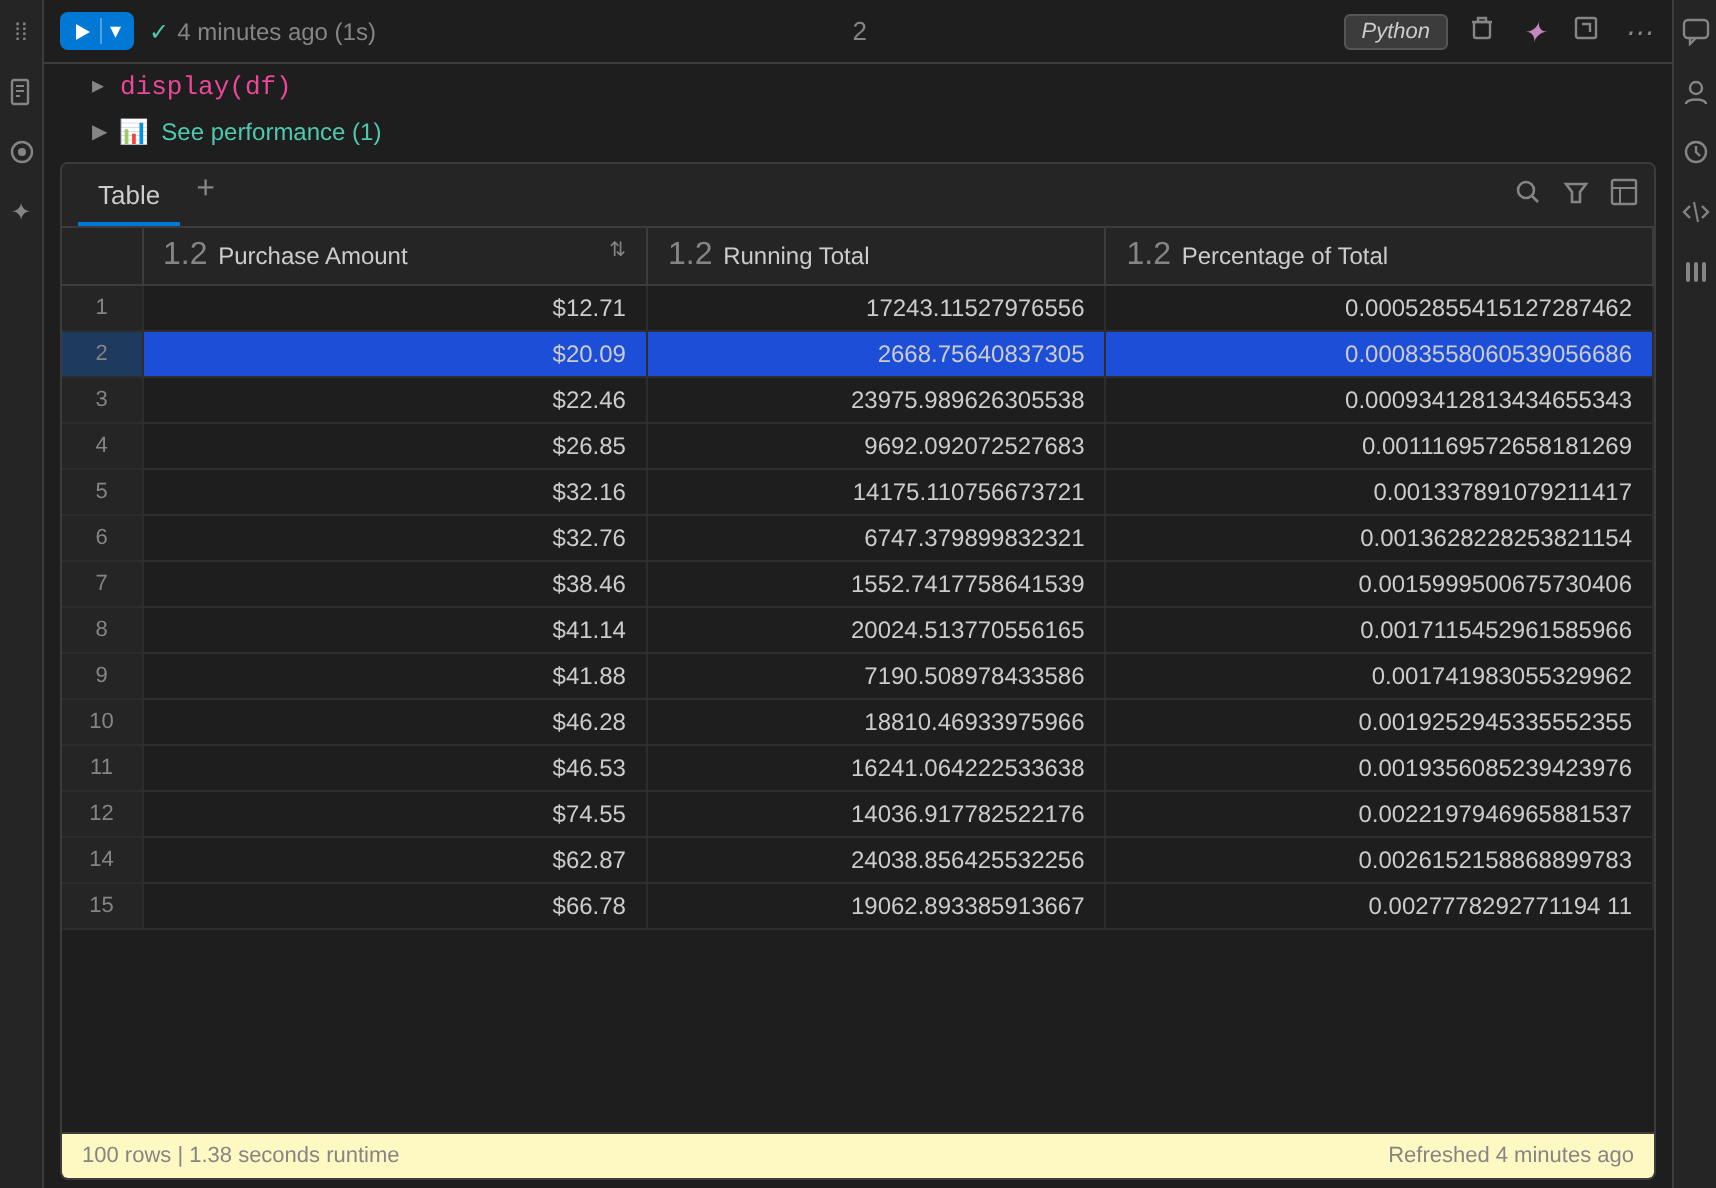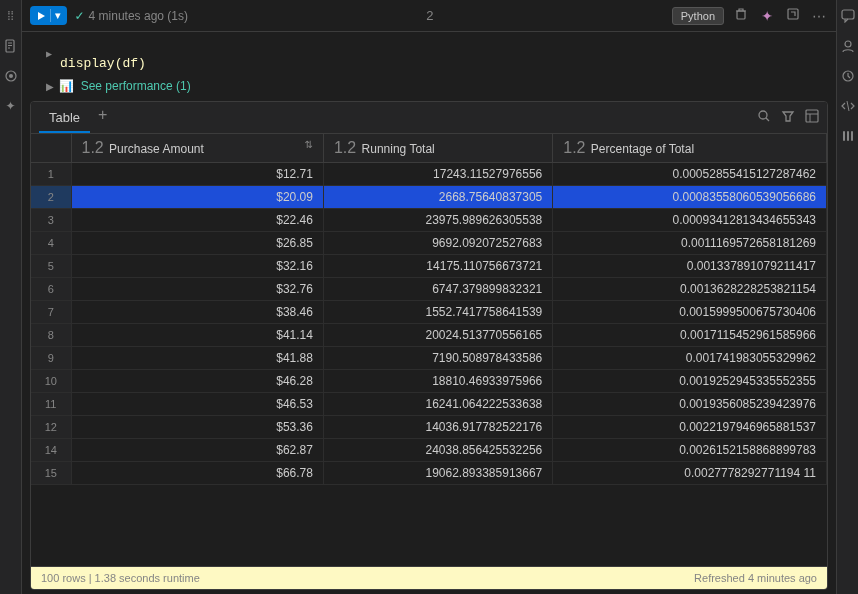--- a/index.html
+++ b/index.html
@@ -92,20 +92,21 @@
       flex: 1;
       text-align: center;
       color: #858585;
       font-size: 13px;
     }
 
     .cell-actions {
       display: flex;
       align-items: center;
       gap: 8px;
+      font-style: italic;
     }
     .python-badge {
       background: #3c3c3c;
       border: 1px solid #555;
       border-radius: 3px;
       padding: 2px 8px;
       font-size: 11px;
       color: #cccccc;
       cursor: pointer;
     }
@@ -343,21 +344,21 @@
           <rect x="2" y="2" width="10" height="10" rx="1" stroke="#858585" stroke-width="1.2" fill="none"></rect>
           <polyline points="5,5 9,5 9,9" stroke="#858585" stroke-width="1.2" fill="none"></polyline>
         </svg>
       </span>
       <span class="cell-action-icon">⋯</span>
     </div>
   </div>
 
   <div class="code-line">
     <span class="code-expand">▶</span>
-    <span style="color:#fef9c3;margin-top:20px;">display(df)</span>
+    <span style="color:#ec4899;">display(df)</span>
   </div>
 
   <div class="perf-bar">
     <span class="perf-expand">▶</span>
     <span class="perf-chart-icon">📊</span>
     <span class="perf-link">See performance (1)</span>
   </div>
 
   <div class="table-container">
 
@@ -470,21 +471,21 @@
               <td class="num-right">0.0019252945335552355</td>
             </tr>
             <tr>
               <td>11</td>
               <td class="num-right">$46.53</td>
               <td class="num-right">16241.064222533638</td>
               <td class="num-right">0.0019356085239423976</td>
             </tr>
             <tr>
               <td>12</td>
-              <td class="num-right">$53.36</td>
+              <td class="num-right">$74.55</td>
               <td class="num-right">14036.917782522176</td>
               <td class="num-right">0.0022197946965881537</td>
             </tr>
             <tr>
               <td>14</td>
               <td class="num-right">$62.87</td>
               <td class="num-right">24038.856425532256</td>
               <td class="num-right">0.0026152158868899783</td>
             </tr>
             <tr>

